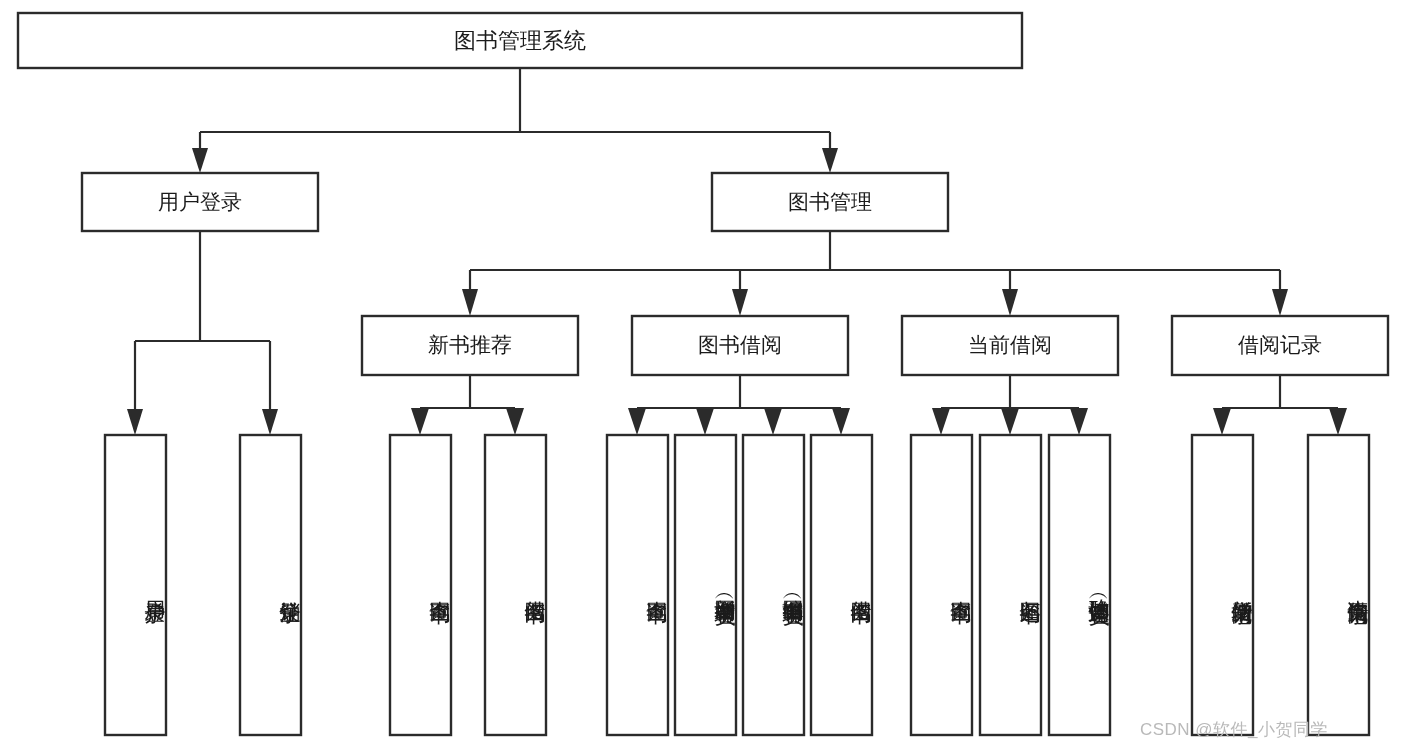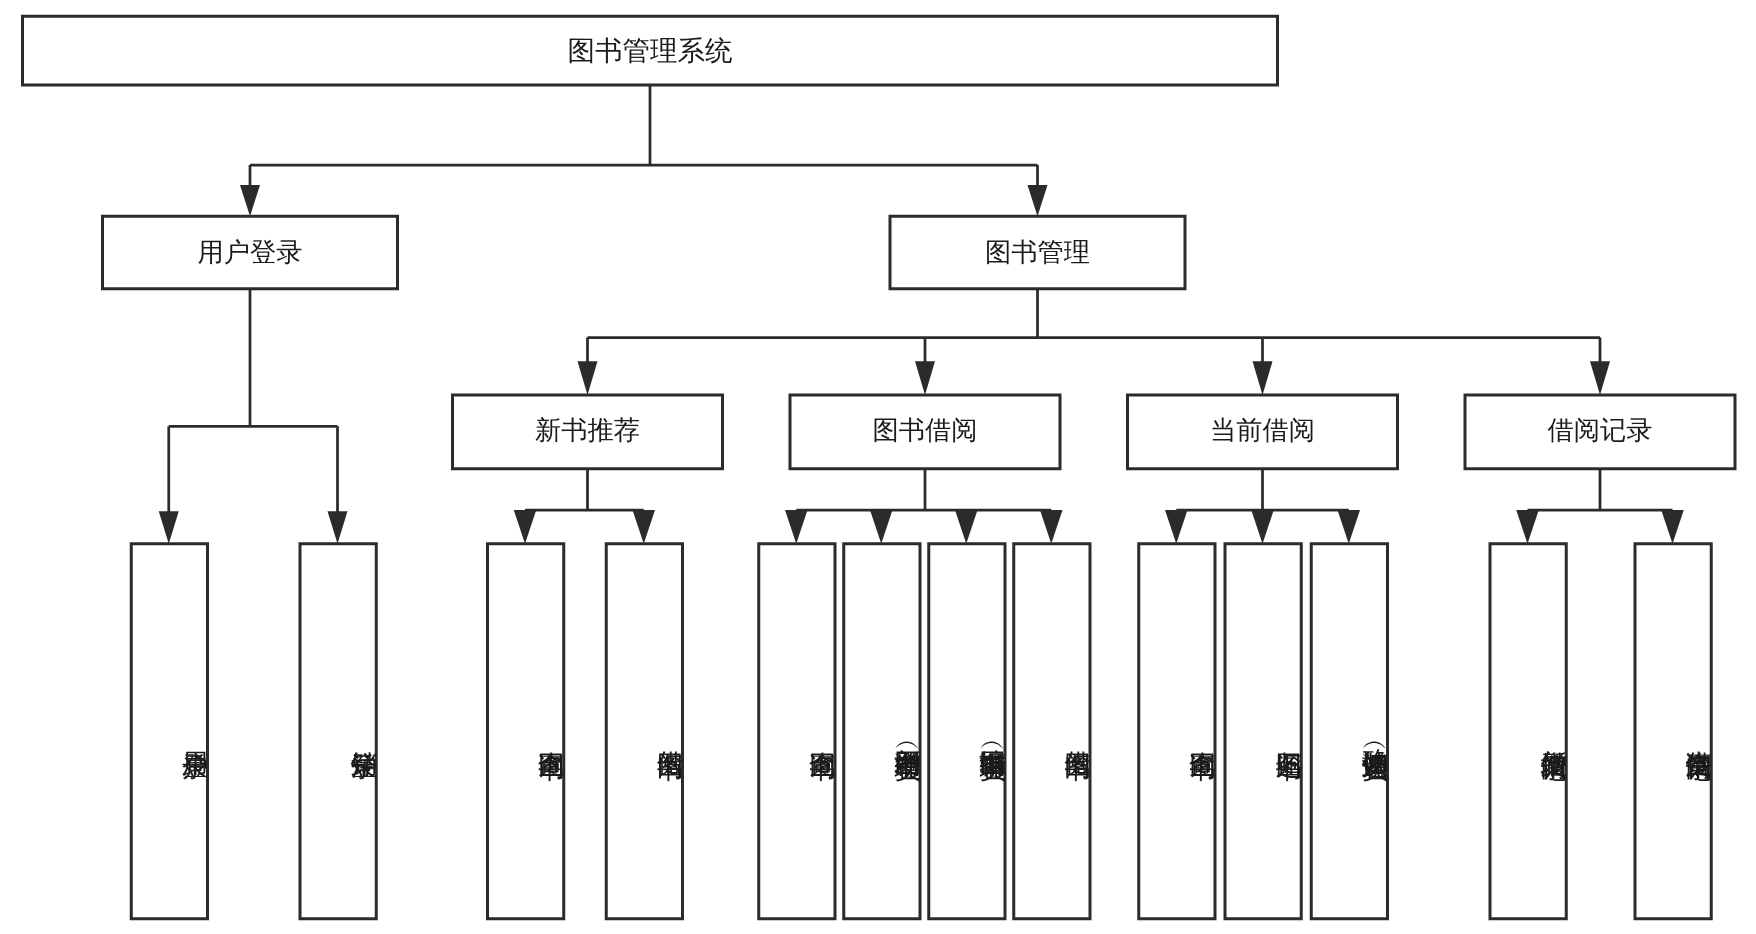--- a/index.html
+++ b/index.html
@@ -219,13 +219,14 @@
   <div class="vlabel" style="left:743px; top:443px; width:61px; height:286px;">编辑图书（管理员）</div>
   <div class="vlabel" style="left:811px; top:443px; width:61px; height:286px;">借阅图书</div>
 
   <div class="vlabel" style="left:911px; top:443px; width:61px; height:286px;">查询图书</div>
   <div class="vlabel" style="left:980px; top:443px; width:61px; height:286px;">归还图书</div>
   <div class="vlabel" style="left:1049px; top:443px; width:61px; height:286px;">确认归还（管理员）</div>
 
   <div class="vlabel" style="left:1192px; top:443px; width:61px; height:286px;">新增借阅记录</div>
   <div class="vlabel" style="left:1308px; top:443px; width:61px; height:286px;">查询借阅记录</div>
 
+  <div id="watermark">CSDN @软件_小贺同学</div>
 </div>
 
 </body></html>

